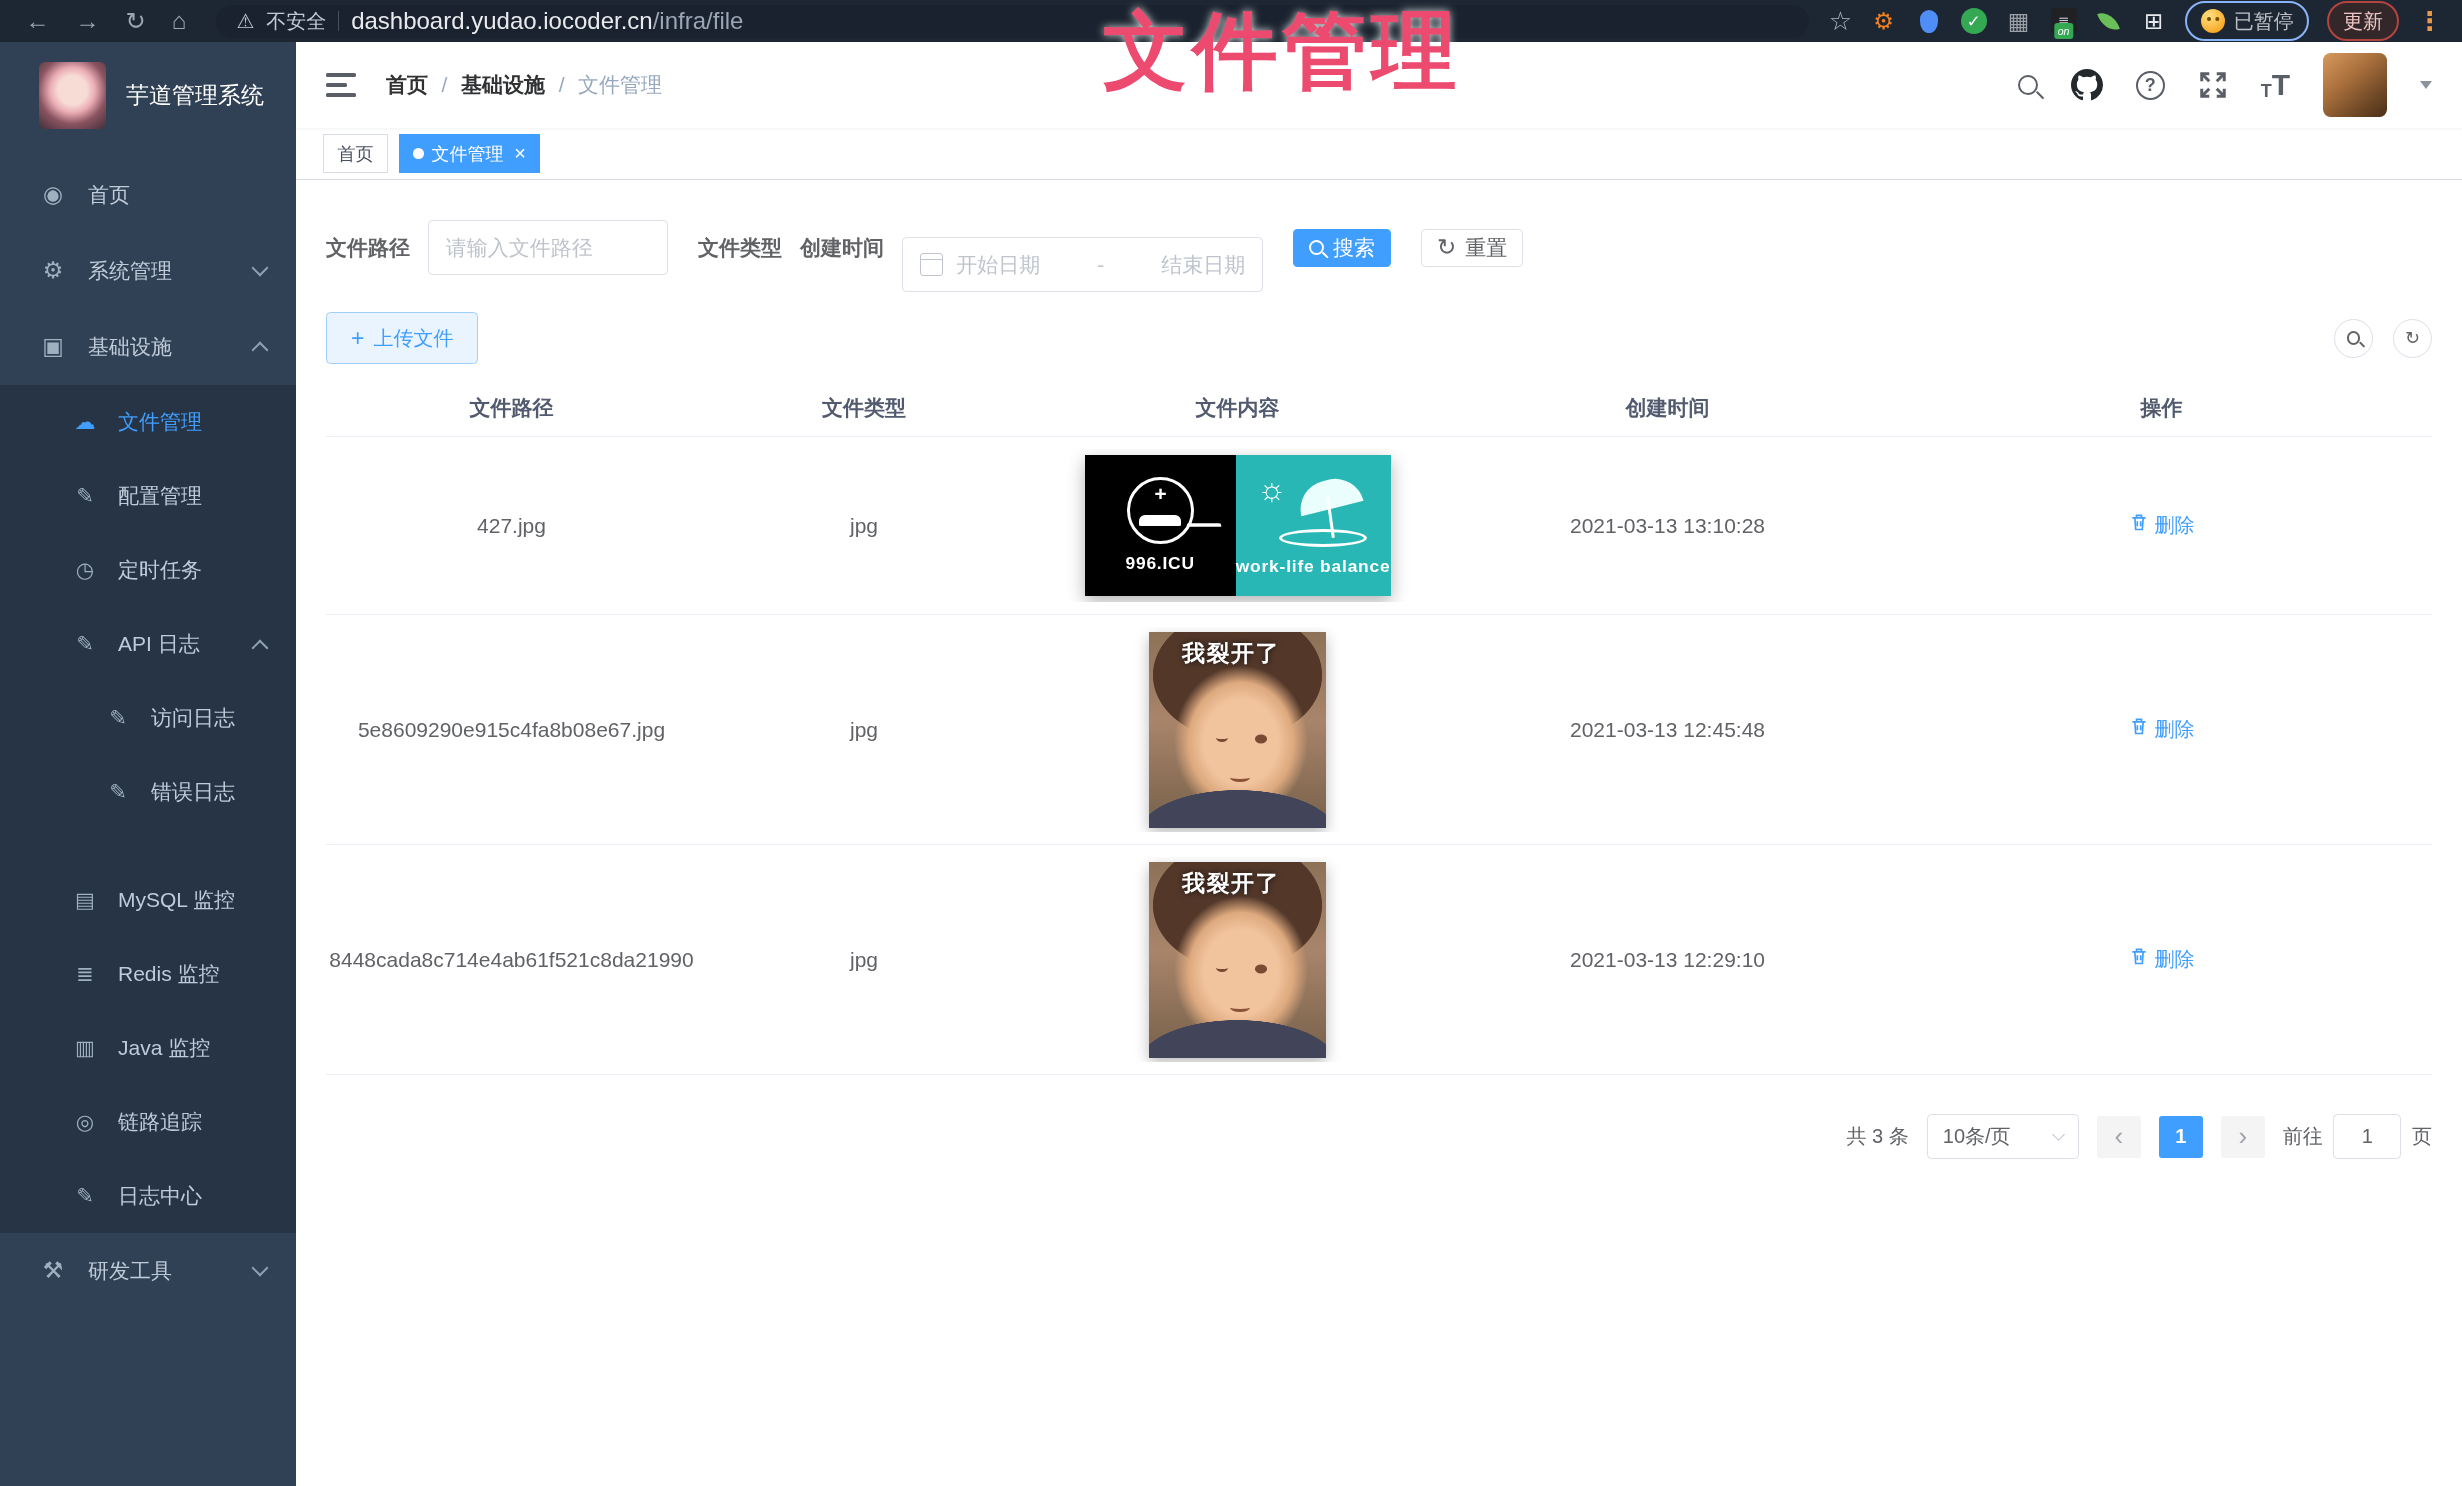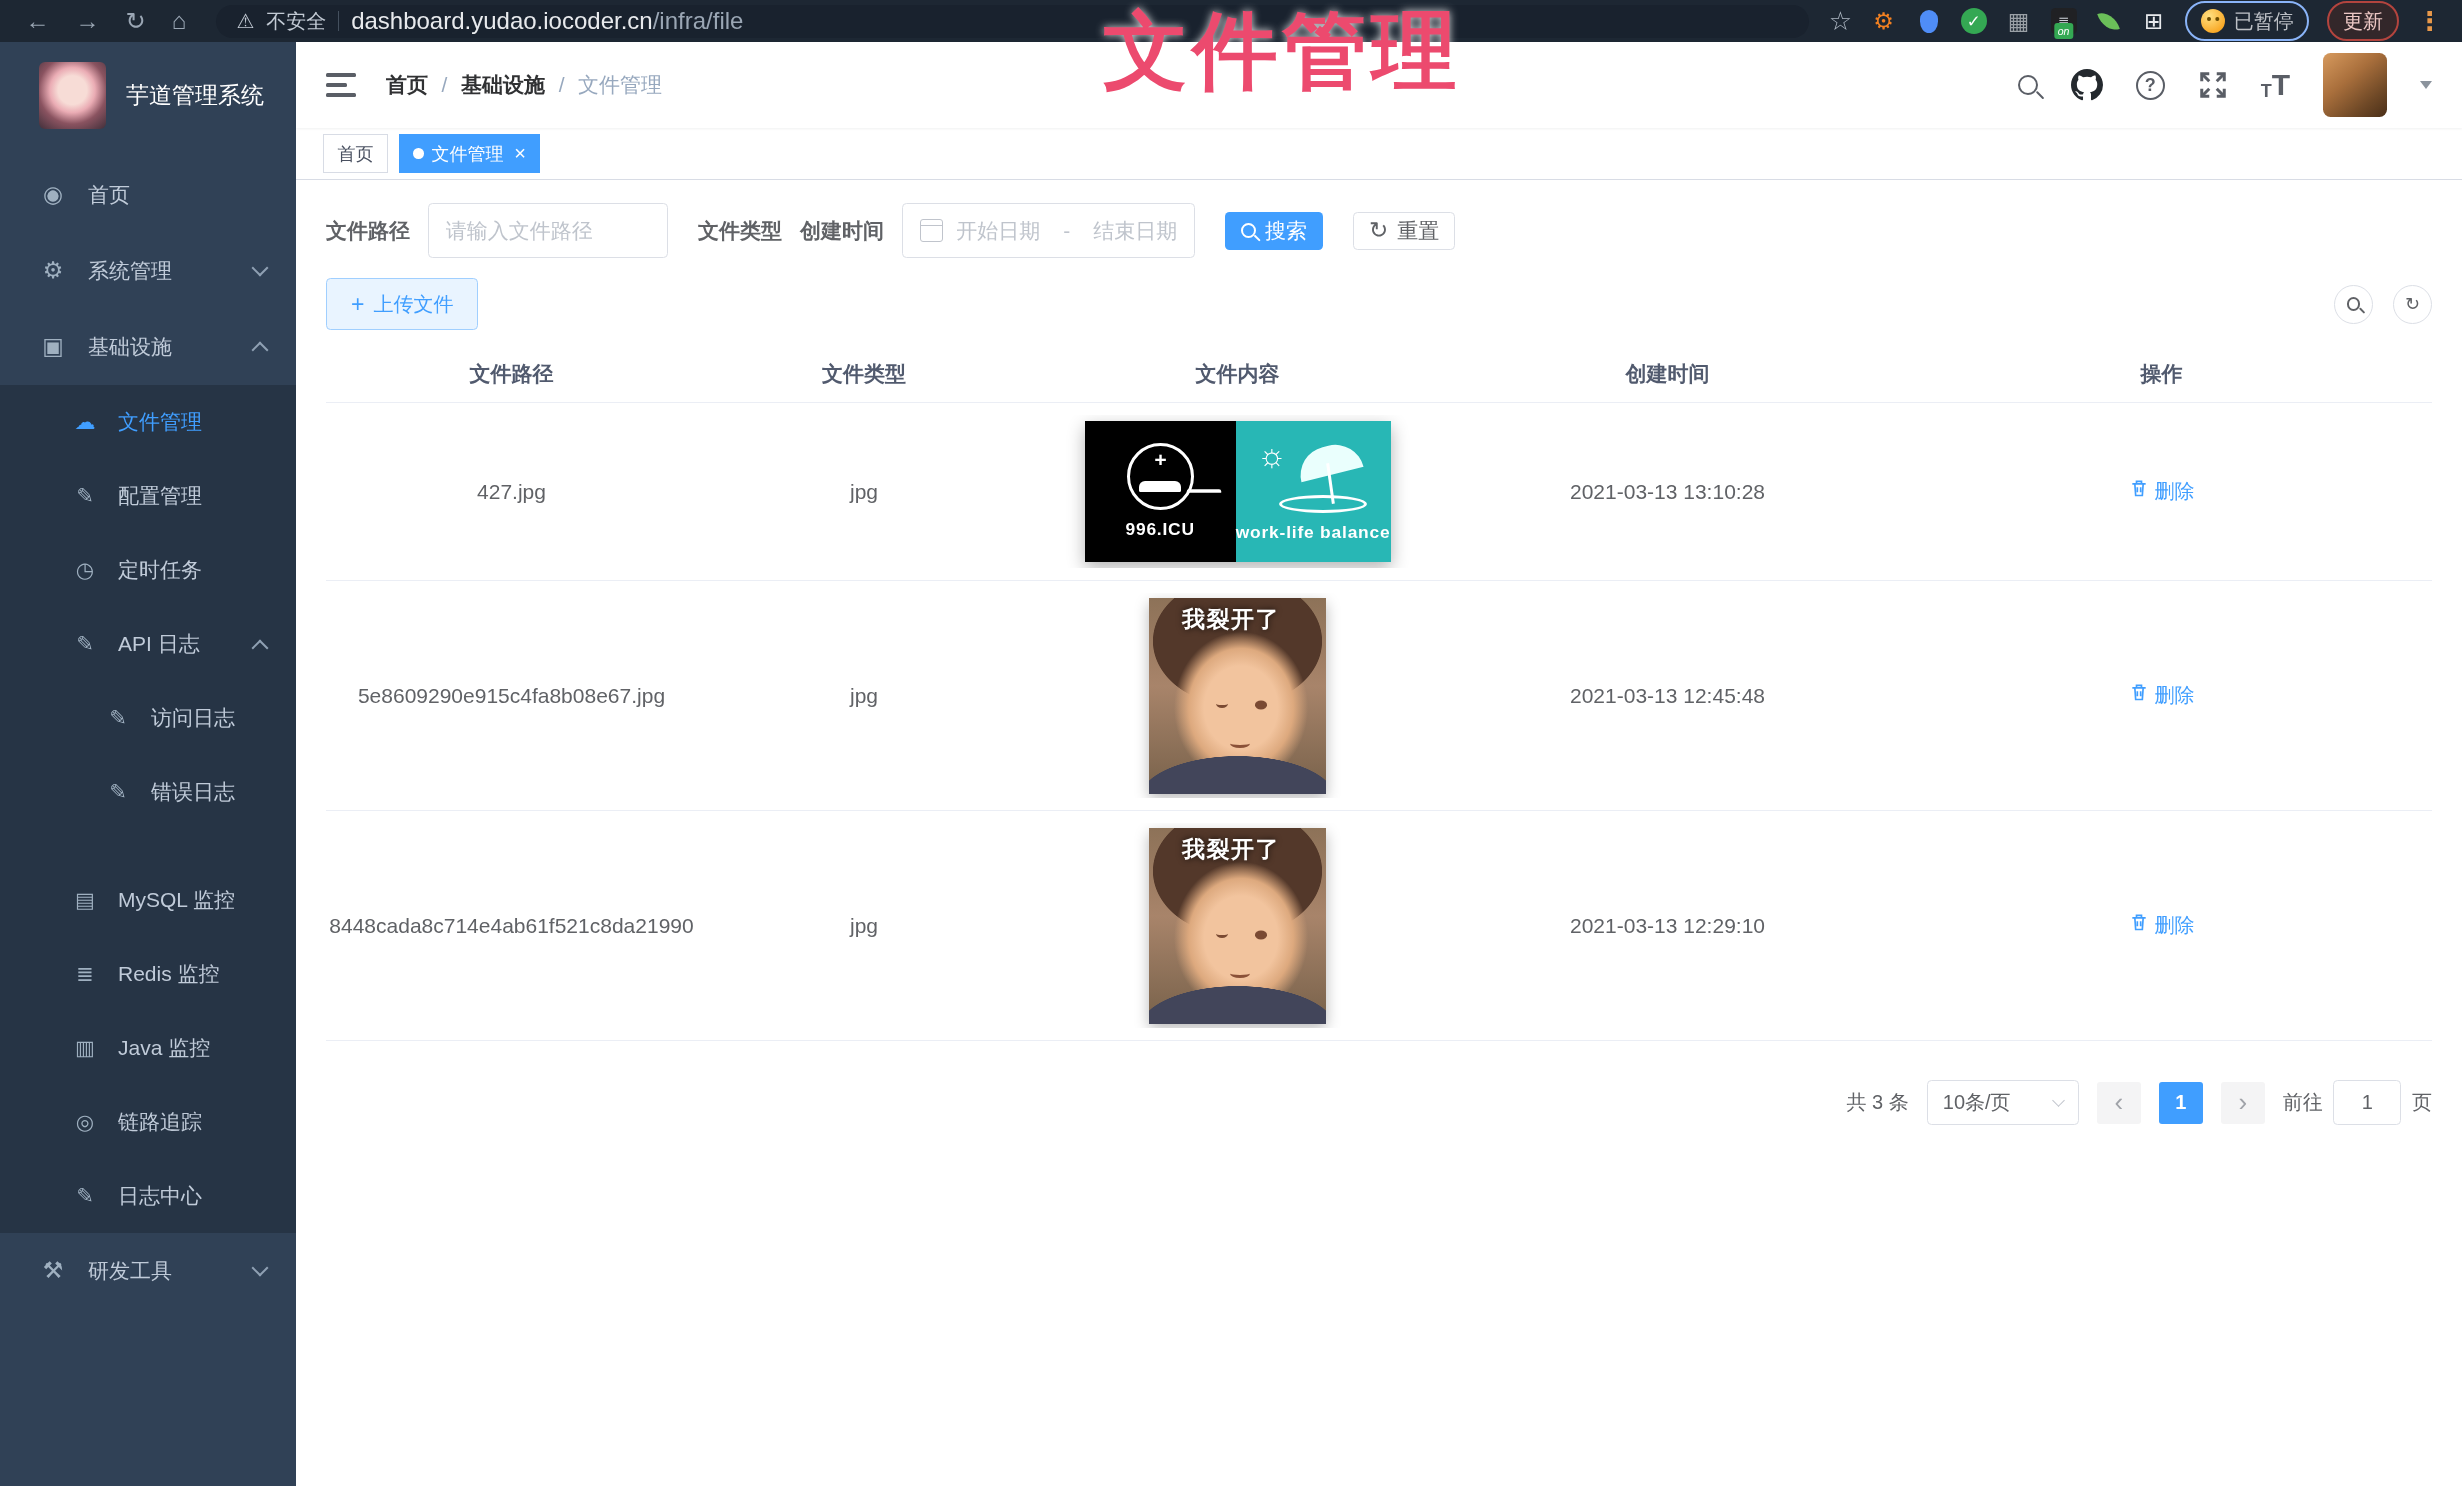--- a/index.html
+++ b/index.html
@@ -89,21 +89,21 @@
   .filters { display:flex; align-items:center; flex-wrap:nowrap; margin-bottom:20px; }
   .f-label { font-size:21px; color:#606266; font-weight:bold; margin-right:18px; white-space:nowrap; }
   .f-group { display:flex; align-items:center; margin-right:30px; }
   .inp { height:55px; border:0.8px solid #dcdfe6; border-radius:4.5px; background:#fff; font-size:21px; color:#606266; padding:0 16.7px; }
   input.inp::placeholder { color:#bfc4cc; }
   input.inp { outline:none; font-family:inherit; }
   .w-input { width:240px; }
   .sel { width:296px; display:flex; align-items:center; justify-content:space-between; cursor:pointer; }
   .sel .ph { color:#bfc4cc; }
   .chev-sm { width:9px; height:9px; border-right:1.5px solid #c0c4cc; border-bottom:1.5px solid #c0c4cc; transform:rotate(45deg); margin-top:-4.5px; }
-  .daterange { width:293px; display:flex; align-items:center; gap:13.6px; }
+  .daterange { width:361px; display:flex; align-items:center; gap:13.6px;margin-top:34px; }
   .i-cal { width:23px; height:23px; border:1.5px solid #c0c4cc; border-radius:3px; position:relative; flex-shrink:0; }
   .i-cal::before { content:""; position:absolute; top:4.5px; left:0; right:0; height:1.5px; background:#c0c4cc; }
   .dr-ph { color:#bfc4cc; font-size:21px; white-space:nowrap; }
   .dr-sep { color:#bfc4cc; font-size:21px; flex:1; text-align:center; }
   .btn { height:38px; border-radius:4.5px; display:inline-flex; align-items:center; justify-content:flex-start; gap:9px; font-size:21px; cursor:pointer; border:0.8px solid transparent; padding:0 15px; white-space:nowrap; }
   .btn-primary { background:#409eff; color:#fff; }
   .btn-plain { background:#fff; border-color:#dcdfe6; color:#606266; }
   .i-search.sm { width:15px; height:15px; border-width:2.3px; }
   .i-search.sm::after { height:7.6px; right:-4.5px; bottom:-5.3px; }
   .i-refresh { font-size:23px; line-height:1; }

